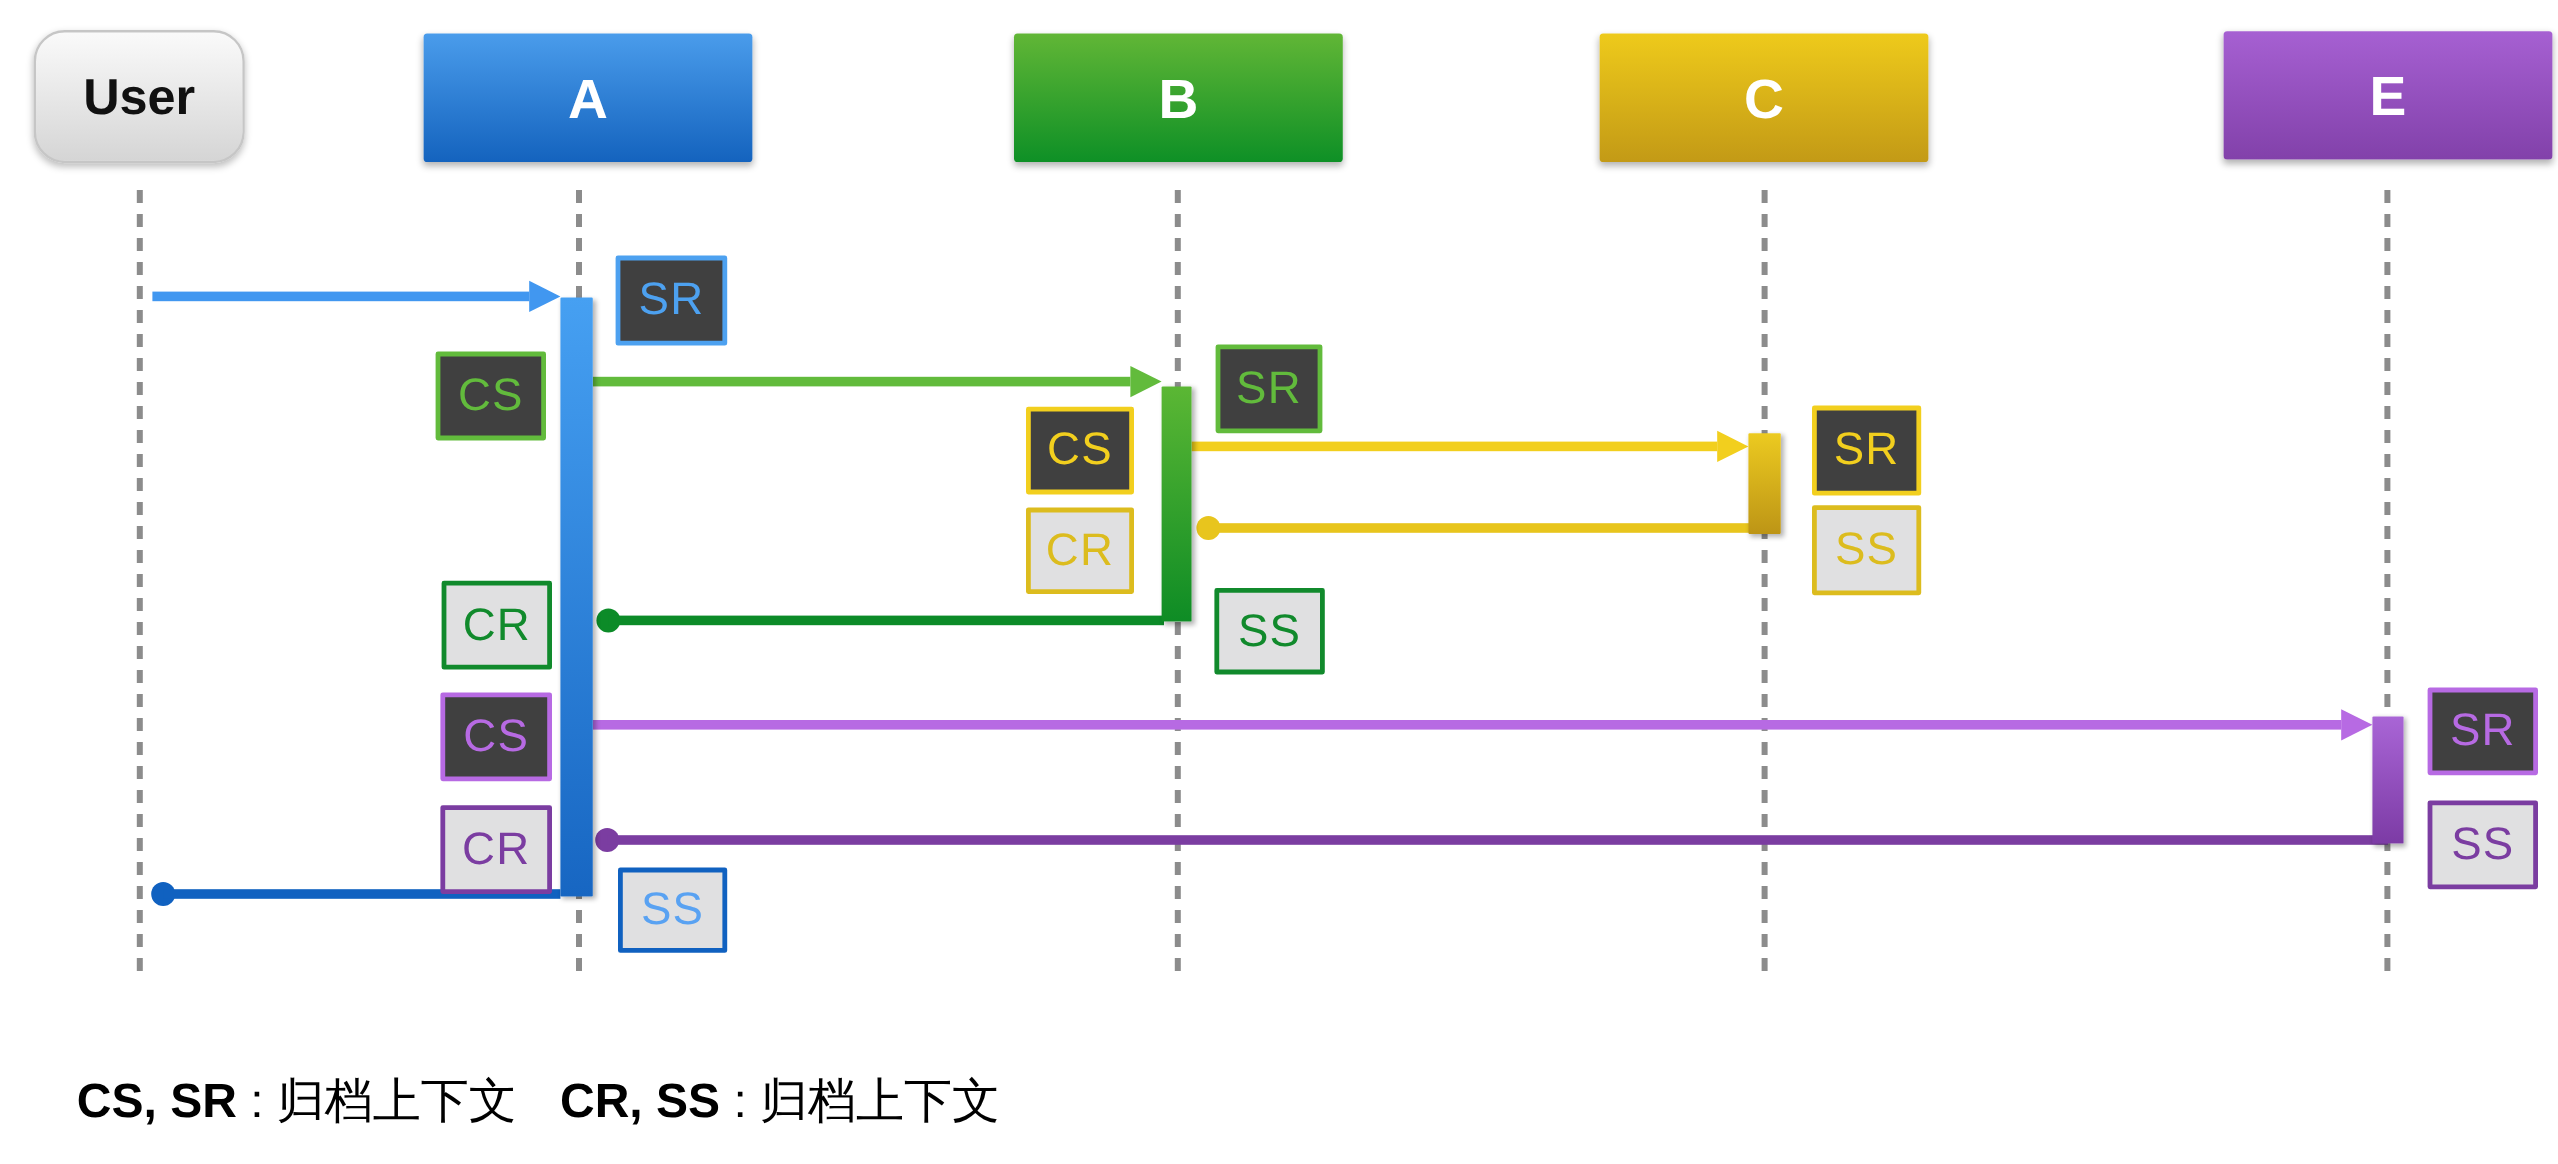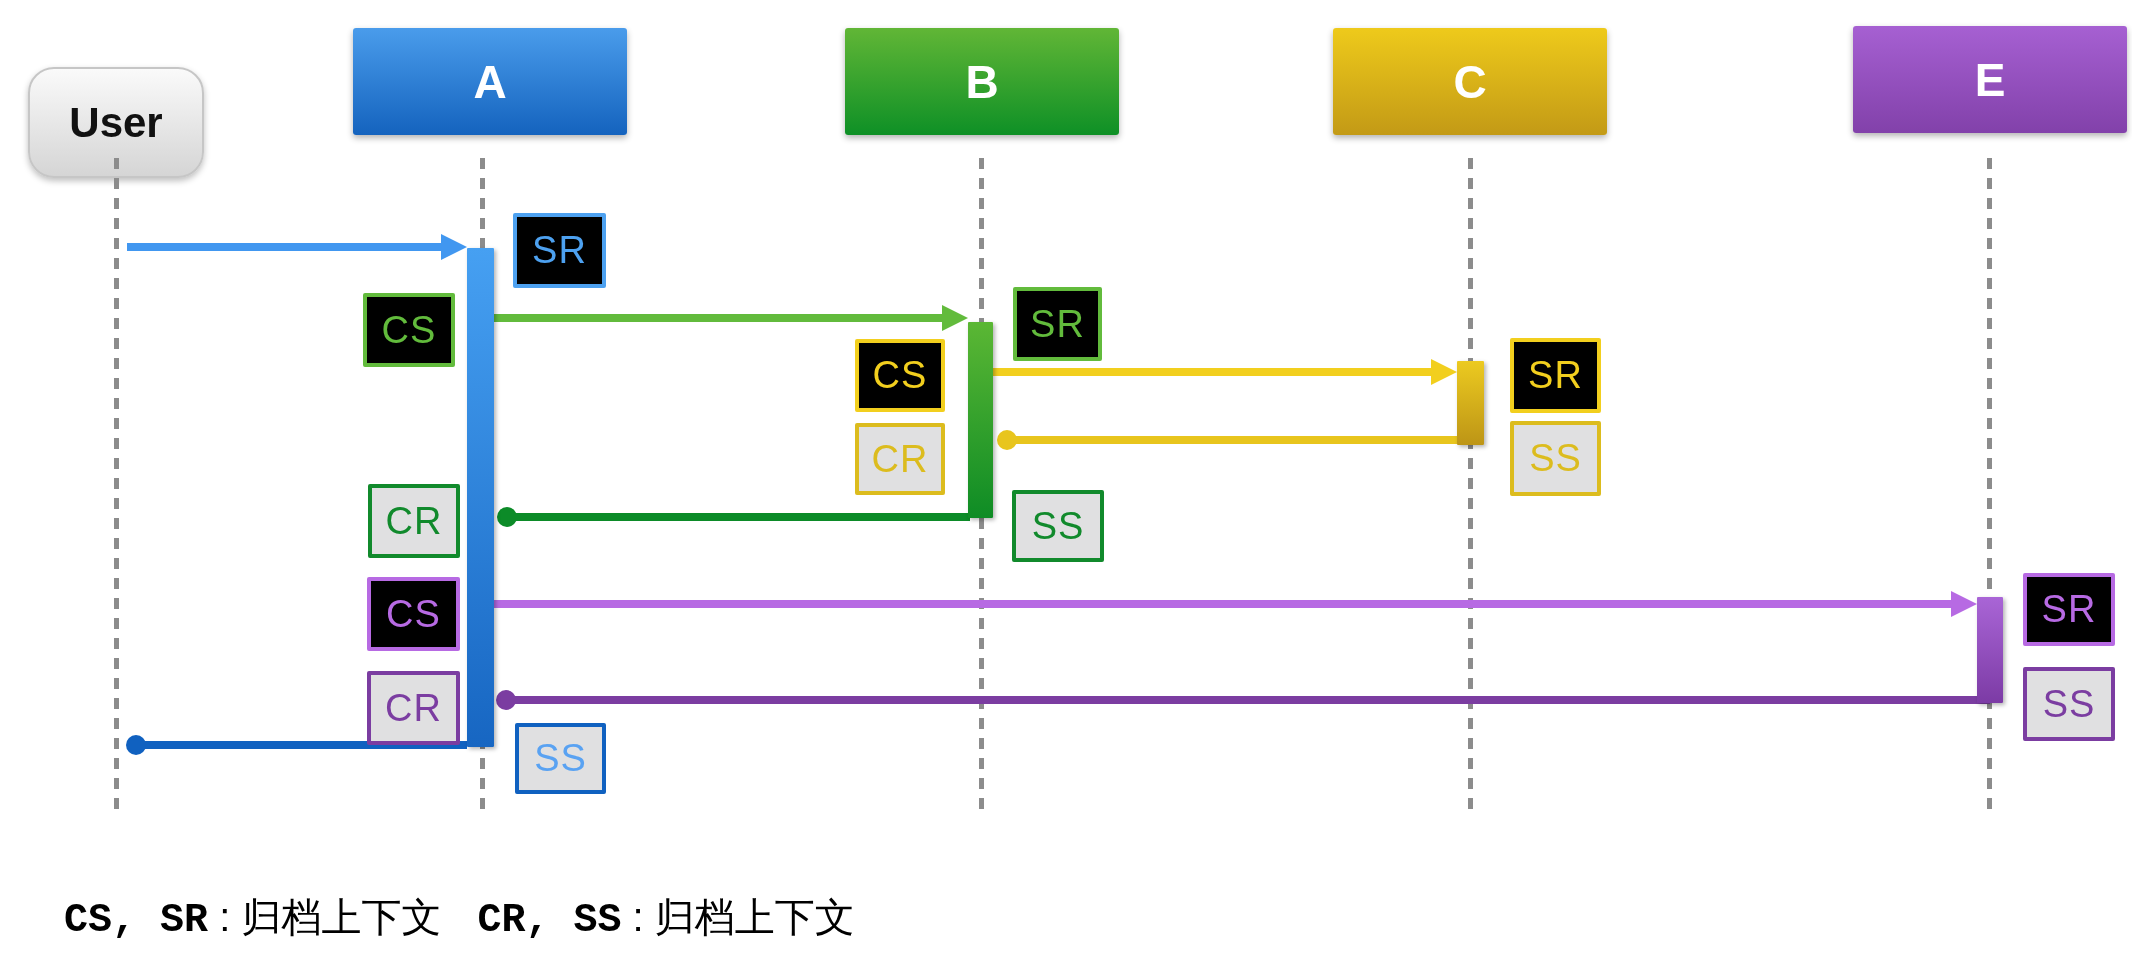--- a/index.html
+++ b/index.html
@@ -15,54 +15,53 @@
   }
   .hdr-blue  {background:linear-gradient(180deg,#4a9ceb 0%,#1463be 100%);}
   .hdr-green {background:linear-gradient(180deg,#61b636 0%,#0e9026 100%);}
   .hdr-yellow{background:linear-gradient(180deg,#eeca1b 0%,#c39a16 100%);}
   .hdr-purple{background:linear-gradient(180deg,#a660d2 0%,#8241aa 100%);}
   .user-node{
     position:absolute;display:flex;align-items:center;justify-content:center;
     background:linear-gradient(180deg,#fafafa 0%,#d5d5d5 100%);
     border:2px solid #c6c6c6;border-radius:26px;color:#111;font-weight:bold;font-size:42px;
     box-shadow:0 3px 6px rgba(0,0,0,0.25);
-    margin-top:42px;
   }
   
   .lifeline{
     position:absolute;width:5px;top:158px;height:652px;
     background:repeating-linear-gradient(180deg,#8c8c8c 0 11px,transparent 11px 20px);
   }
   
   .bar{position:absolute;border-radius:1px;box-shadow:2px 2px 4px rgba(0,0,0,0.30);}
   .bar-blue  {background:linear-gradient(180deg,#46a0f2 0%,#1766c2 100%);}
   .bar-green {background:linear-gradient(180deg,#5bb734 0%,#0e8c25 100%);}
   .bar-yellow{background:linear-gradient(180deg,#ecca20 0%,#bd9516 100%);}
   .bar-purple{background:linear-gradient(180deg,#a965d6 0%,#7c3ba5 100%);}
   
   .msg{position:absolute;height:8px;}
   .head{position:absolute;width:0;height:0;border-top:13px solid transparent;border-bottom:13px solid transparent;}
   .dot{position:absolute;width:20px;height:20px;border-radius:50%;}
   
   .badge{
     position:absolute;display:flex;align-items:center;justify-content:center;
-    font-size:38px;border-radius:2px;border:4px solid;background:#000000;letter-spacing:1px;
+    font-size:38px;border-radius:2px;border:4px solid;background:#404040;letter-spacing:1px;
   }
   .badge.filled{background:#e0e0e1;}
   .bd-blue-lt  {border-color:#4da1f0;color:#4da1f0;}
   .bd-blue-dk  {border-color:#1061c0;color:#59a2f2;}
   .bd-green-lt {border-color:#62bb3c;color:#62bb3c;}
   .bd-green-dk {border-color:#118a2c;color:#118a2c;}
   .bd-yellow   {border-color:#f2cf1e;color:#f2cf1e;}
   .bd-yellow-dk{border-color:#dcbc1e;color:#dcbc1e;}
   .bd-purple-lt{border-color:#b76ae3;color:#b76ae3;}
   .bd-purple-dk{border-color:#7b3da1;color:#7b3da1;}
   
   .legend{position:absolute;left:64px;top:890px;font-size:40px;color:#000;white-space:nowrap;}
-  .legend b{font-weight:bold;font-family:Liberation Mono, monospace;}
+  .legend b{font-weight:bold;}
   .legend .gap{display:inline-block;width:36px;}
 </style>
 </head>
 <body>
 
 <div class="canvas">
 
   <div class="user-node" style="left:28px;top:25px;width:172px;height:107px;">
     <span>User</span>
   </div>

